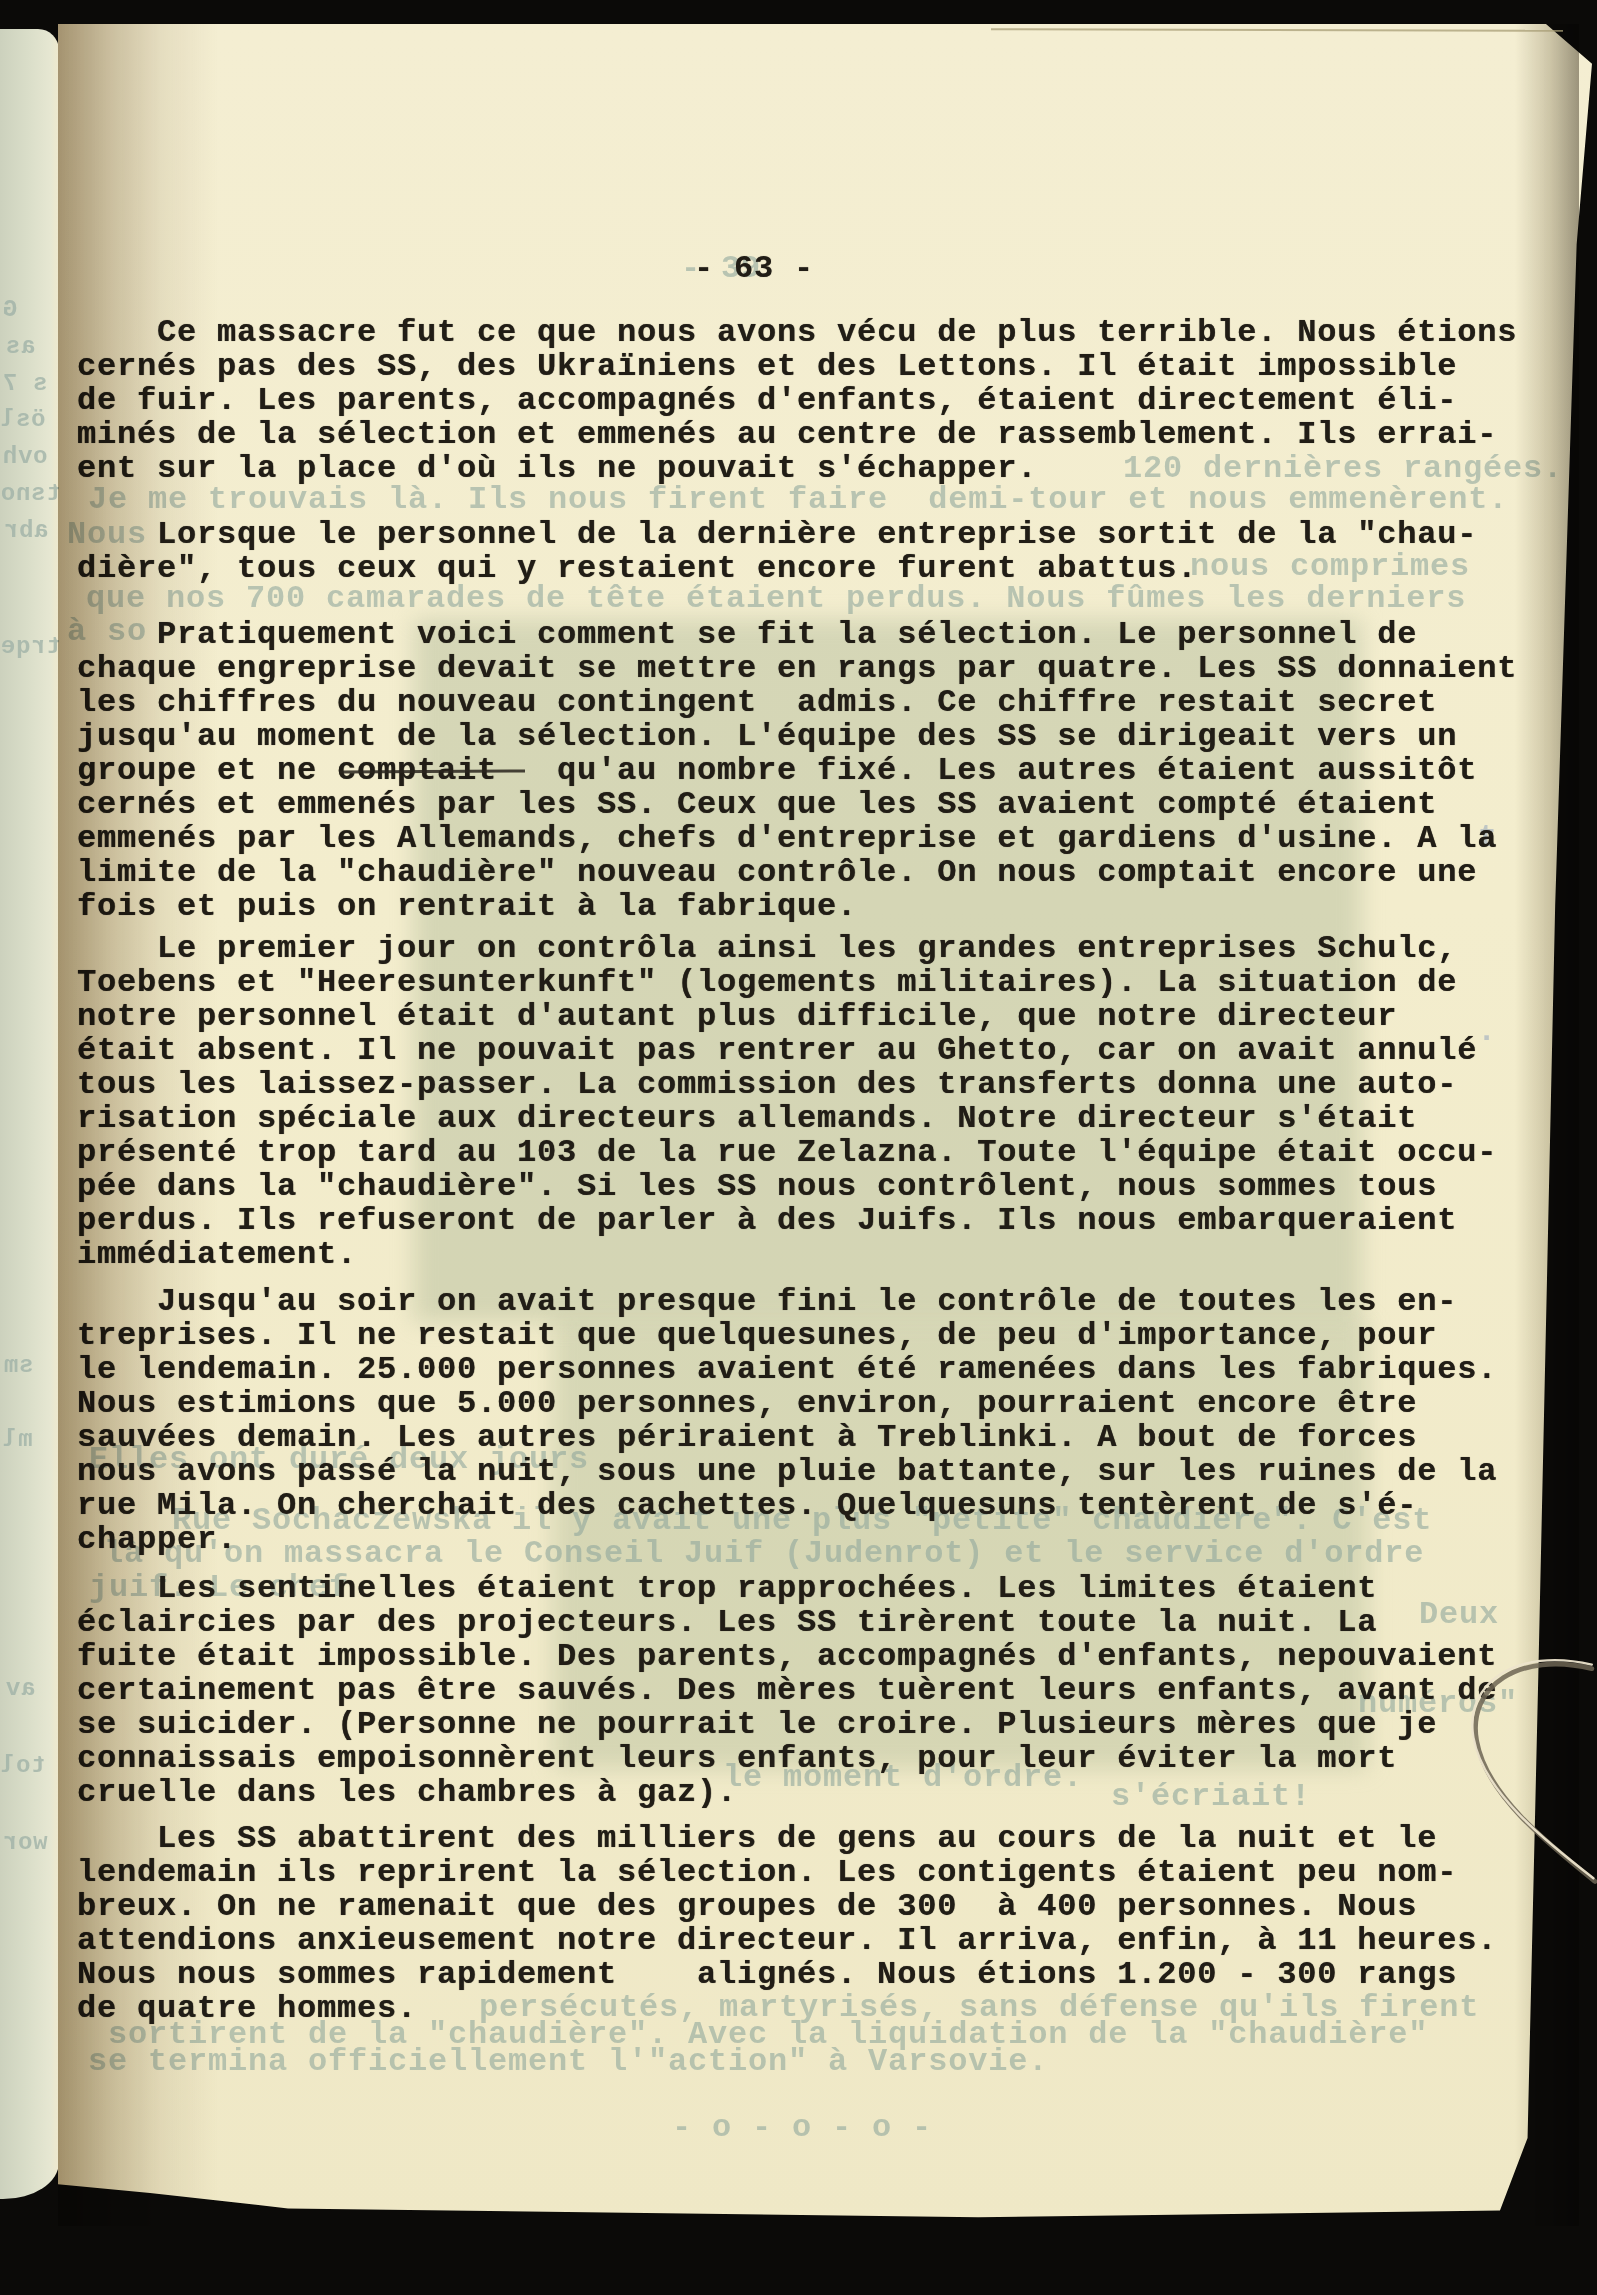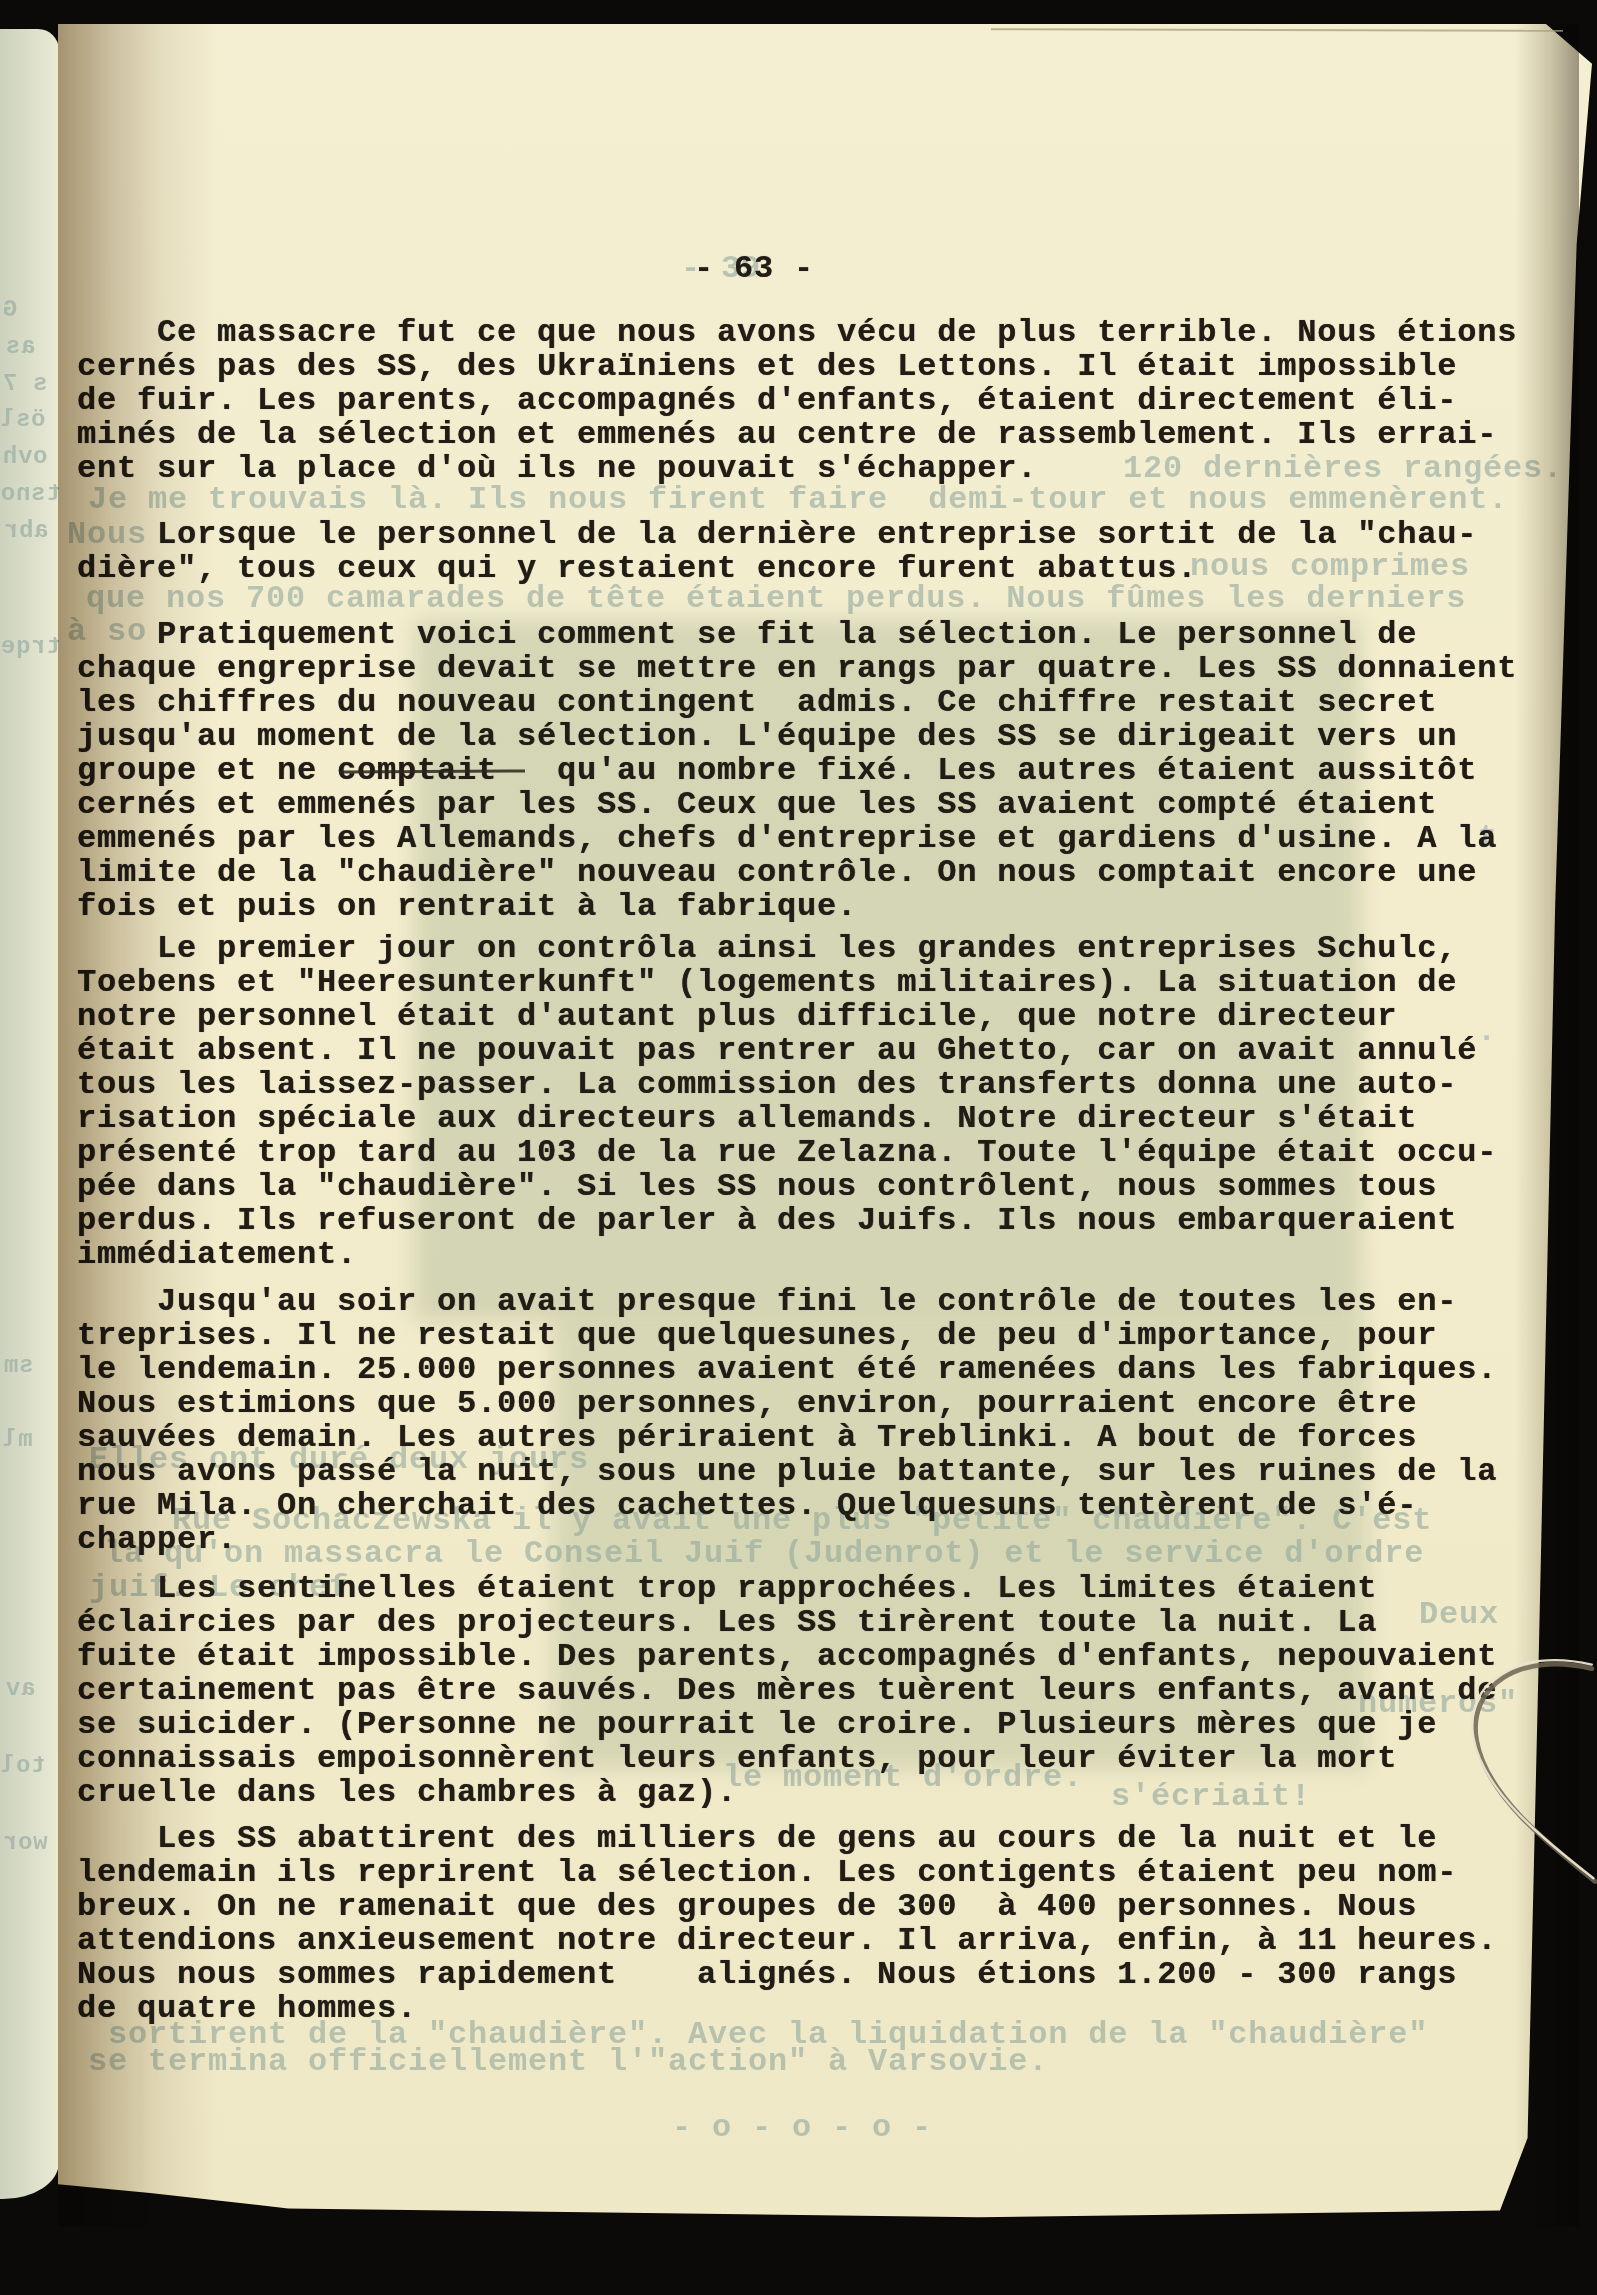--- a/index.html
+++ b/index.html
@@ -65,20 +65,21 @@
       <div class="ghost" style="left: 86px; top: 582px;">que nos 700 camarades de tête étaient perdus. Nous fûmes les derniers</div>
       <div class="ghost" style="left: 67px; top: 615px;">à so</div>
       <div class="ghost" style="left: 89px; top: 1443px;">Elles ont duré deux jours</div>
       <div class="ghost" style="left: 172px; top: 1504px;">Rue Sochaczewska il y avait une plus "petite" chaudière". C'est</div>
       <div class="ghost" style="left: 104px; top: 1537px;">là qu'on massacra le Conseil Juif (Judenrot) et le service d'ordre</div>
       <div class="ghost" style="left: 89px; top: 1571px;">juif. Le chef</div>
       <div class="ghost" style="left: 1419px; top: 1598px; text-align: center;">Deux</div>
       <div class="ghost" style="left: 1358px; top: 1687px;">numéros"</div>
       <div class="ghost" style="left: 723px; top: 1761px;">le moment d'ordre.</div>
       <div class="ghost" style="left: 1111px; top: 1780px; text-align: right;">s'écriait!</div>
+      <div class="ghost" style="left: 479px; top: 1991px;">persécutés, martyrisés, sans défense qu'ils firent</div>
       <div class="ghost" style="left: 108px; top: 2018px;">sortirent de la "chaudière". Avec la liquidation de la "chaudière"</div>
       <div class="ghost" style="left: 88px; top: 2045px;">se termina officiellement l'"action" à Varsovie.</div>
       <div class="ghost" style="left: 672px; top: 2111px;">- o - o - o -</div>
       <div class="ghost blue" style="left: 1478px; top: 821px;">t</div>
       <div class="ghost blue" style="left: 1477px; top: 1015px;">.</div>
       <div class="ghost mirror" style="left: 1.6px; top: 297px;">G</div>
       <div class="ghost mirror" style="left: 4.8px; top: 334px;">as</div>
       <div class="ghost mirror" style="left: 1.6px; top: 371px;">s 7</div>
       <div class="ghost mirror" style="left: 0px; top: 407px;">ösl</div>
       <div class="ghost mirror" style="left: 1.6px; top: 444px;">ovh</div>

